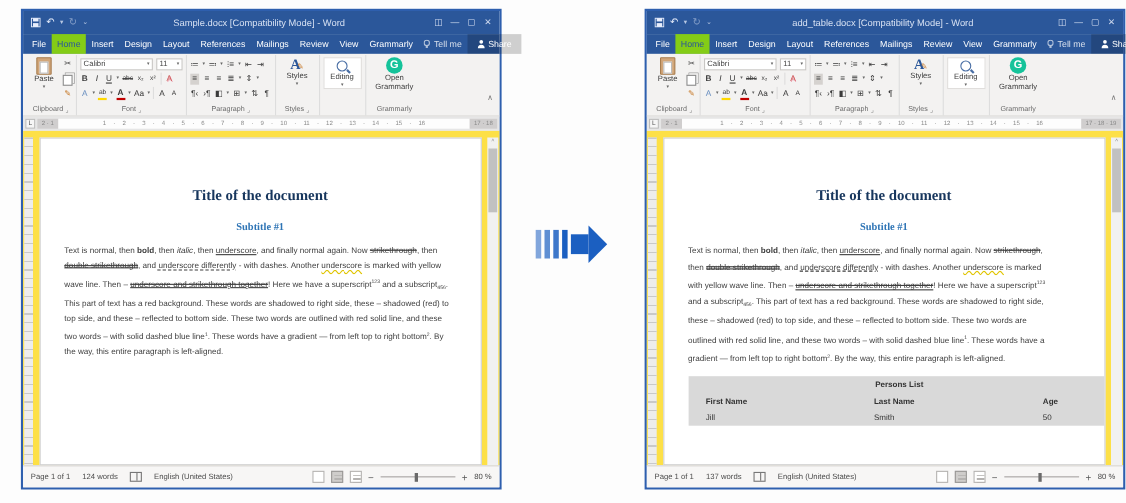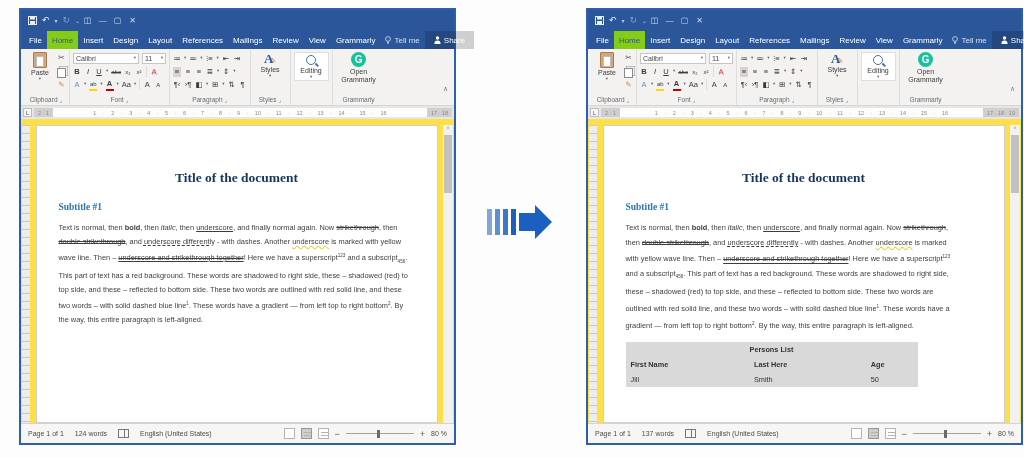--- a/index.html
+++ b/index.html
@@ -69,38 +69,38 @@
 
   
   .docarea{flex:1;background:#fde047;display:flex;overflow:hidden;}
   .vruler{width:8px;margin:6px 0 0 1px;background:#ededed;background-image:repeating-linear-gradient(to bottom,#c9c9c9 0 1px,transparent 1px 8px);}
   .page{margin:6px auto 0;width:402px;background:#fff;border:1px solid #cfcfcf;box-sizing:border-box;
         padding:44px 22px 0;overflow:hidden;}
   .scroll{width:10px;margin:6px 1px 0 0;background:#f1f1f1;position:relative;font-size:5px;color:#888;text-align:center;}
   .thumb{position:absolute;top:10px;left:1px;right:1px;height:58px;background:#c1c1c1;}
 
   .dtitle{text-align:center;font-family:"Liberation Serif",serif;font-weight:bold;font-size:13.5px;color:#17365d;margin:0 0 16px;}
-  .dsub{text-align:left;font-family:"Liberation Serif",serif;font-weight:bold;font-size:9.5px;color:#2e74b5;margin:0 0 9px;}
+  .dsub{text-align:center;font-family:"Liberation Serif",serif;font-weight:bold;font-size:9.5px;color:#2e74b5;margin:0 0 9px;}
   .dpar{font-size:7.4px;line-height:14px;color:#3d3d3d;}
   #w1 .dpar{font-size:7.4px;line-height:14.6px;width:330px;}
 
   .seg-b{font-weight:700}.seg-i{font-style:italic}.seg-u{text-decoration:underline}
   .seg-st{text-decoration:line-through}
   .seg-dst{text-decoration:line-through;text-decoration-style:double}
   .seg-udash{text-decoration:underline;text-decoration-style:dashed}
   .seg-uwavy{text-decoration:underline;text-decoration-style:wavy;text-decoration-color:#e0c400}
   .seg-ust{text-decoration:underline line-through}
   .seg-sup{vertical-align:super;font-size:4.6px}
   .seg-sub{vertical-align:sub;font-size:4.6px}
 
-  .dtable{margin-top:8px;background:#d9d9d9;font-size:7.3px;color:#333;width:292px;}
+  .dtable{margin-top:8px;background:#d9d9d9;font-size:7.3px;color:#333;width:384px;}
   .trow{display:flex;height:15px;align-items:center;}
   .tcap{justify-content:center;font-weight:bold;}
   .thead span{font-weight:bold;}
-  .tc1{width:44%;padding-left:5px;box-sizing:border-box;}
+  .tc1{width:44%;padding-left:16px;box-sizing:border-box;}
   .tc2{width:40%;}
   .tc3{flex:1;}
 
   
   .status{height:19px;border-top:1px solid #d6d4d2;background:#f7f6f5;display:flex;align-items:center;
           font-size:7px;color:#4a4a4a;padding:0 7px;gap:11px;flex:0 0 auto;}
   .ic-book{width:9px;height:7px;border:1px solid #777;position:relative;display:inline-block;}
   .ic-book::after{content:"";position:absolute;left:50%;top:0;bottom:0;width:1px;background:#777;}
   .sright{margin-left:auto;display:flex;align-items:center;gap:6px;}
   .vic{width:11px;height:11px;border:1px solid #b5b3b1;background:#fff;display:inline-block;box-sizing:border-box;}
@@ -132,20 +132,21 @@
               <rect x="0.5" y="0.5" width="8" height="8" fill="none" stroke="#e8eefc"></rect>
               <rect x="2" y="0.5" width="5" height="3" fill="#e8eefc"></rect>
               <rect x="2" y="5" width="5" height="3.5" fill="#e8eefc"></rect>
             </svg>
           </span>
         <span class="tbico">↶</span>
           <span class="tiny">▾</span>
         <span class="tbico dim">↻</span>
         <span class="tiny">⌄</span>
       </div>
+      <div class="wtitle">Sample.docx [Compatibility Mode] - Word</div>
       <div class="winctrl">
         <span>◫</span>
         <span>—</span>
         <span>▢</span>
         <span>✕</span>
       </div>
     </div>
 
     <div class="tabrow">
       <span class="tab">File</span>
@@ -372,20 +373,21 @@
               <rect x="0.5" y="0.5" width="8" height="8" fill="none" stroke="#e8eefc"></rect>
               <rect x="2" y="0.5" width="5" height="3" fill="#e8eefc"></rect>
               <rect x="2" y="5" width="5" height="3.5" fill="#e8eefc"></rect>
             </svg>
           </span>
         <span class="tbico">↶</span>
           <span class="tiny">▾</span>
         <span class="tbico dim">↻</span>
         <span class="tiny">⌄</span>
       </div>
+      <div class="wtitle">add_table.docx [Compatibility Mode] - Word</div>
       <div class="winctrl">
         <span>◫</span>
         <span>—</span>
         <span>▢</span>
         <span>✕</span>
       </div>
     </div>
 
     <div class="tabrow">
       <span class="tab">File</span>
@@ -571,21 +573,21 @@
       <div class="page">
         <div class="dtitle">Title of the document</div>
         <div class="dsub">Subtitle #1</div>
         <div class="dpar"><span>Text is normal, then </span><span class="seg-b">bold</span><span>, then </span><span class="seg-i">italic</span><span>, then </span><span class="seg-u">underscore</span><span>, and finally normal again. Now </span><span class="seg-st">strikethrough</span><span>, then </span><span class="seg-dst">double strikethrough</span><span>, and </span><span class="seg-udash">underscore differently</span><span> - with dashes. Another </span><span class="seg-uwavy">underscore</span><span> is marked with yellow wave line. Then – </span><span class="seg-ust">underscore and strikethrough together</span><span>! Here we have a superscript</span><span class="seg-sup">123</span><span> and a subscript</span><span class="seg-sub">456</span><span>. This part of text has a red background. These words are shadowed to right side, these – shadowed (red) to top side, and these – reflected to bottom side. These two words are outlined with red solid line, and these two words – with solid dashed blue line</span><span class="seg-sup">1</span><span>. These words have a gradient — from left top to right bottom</span><span class="seg-sup">2</span><span>. By the way, this entire paragraph is left-aligned.</span></div>
         <div class="dtable">
           <div class="trow tcap">
               <span>Persons List</span>
             </div>
           <div class="trow thead">
             <span class="tc1">First Name</span>
-            <span class="tc2">Last Here</span>
+            <span class="tc2">Last Name</span>
             <span class="tc3">Age</span>
           </div>
           <div class="trow">
             <span class="tc1">Jill</span>
             <span class="tc2">Smith</span>
             <span class="tc3">50</span>
           </div>
         </div>
       </div>
       <div class="scroll">˄<span class="thumb"></span></div>

